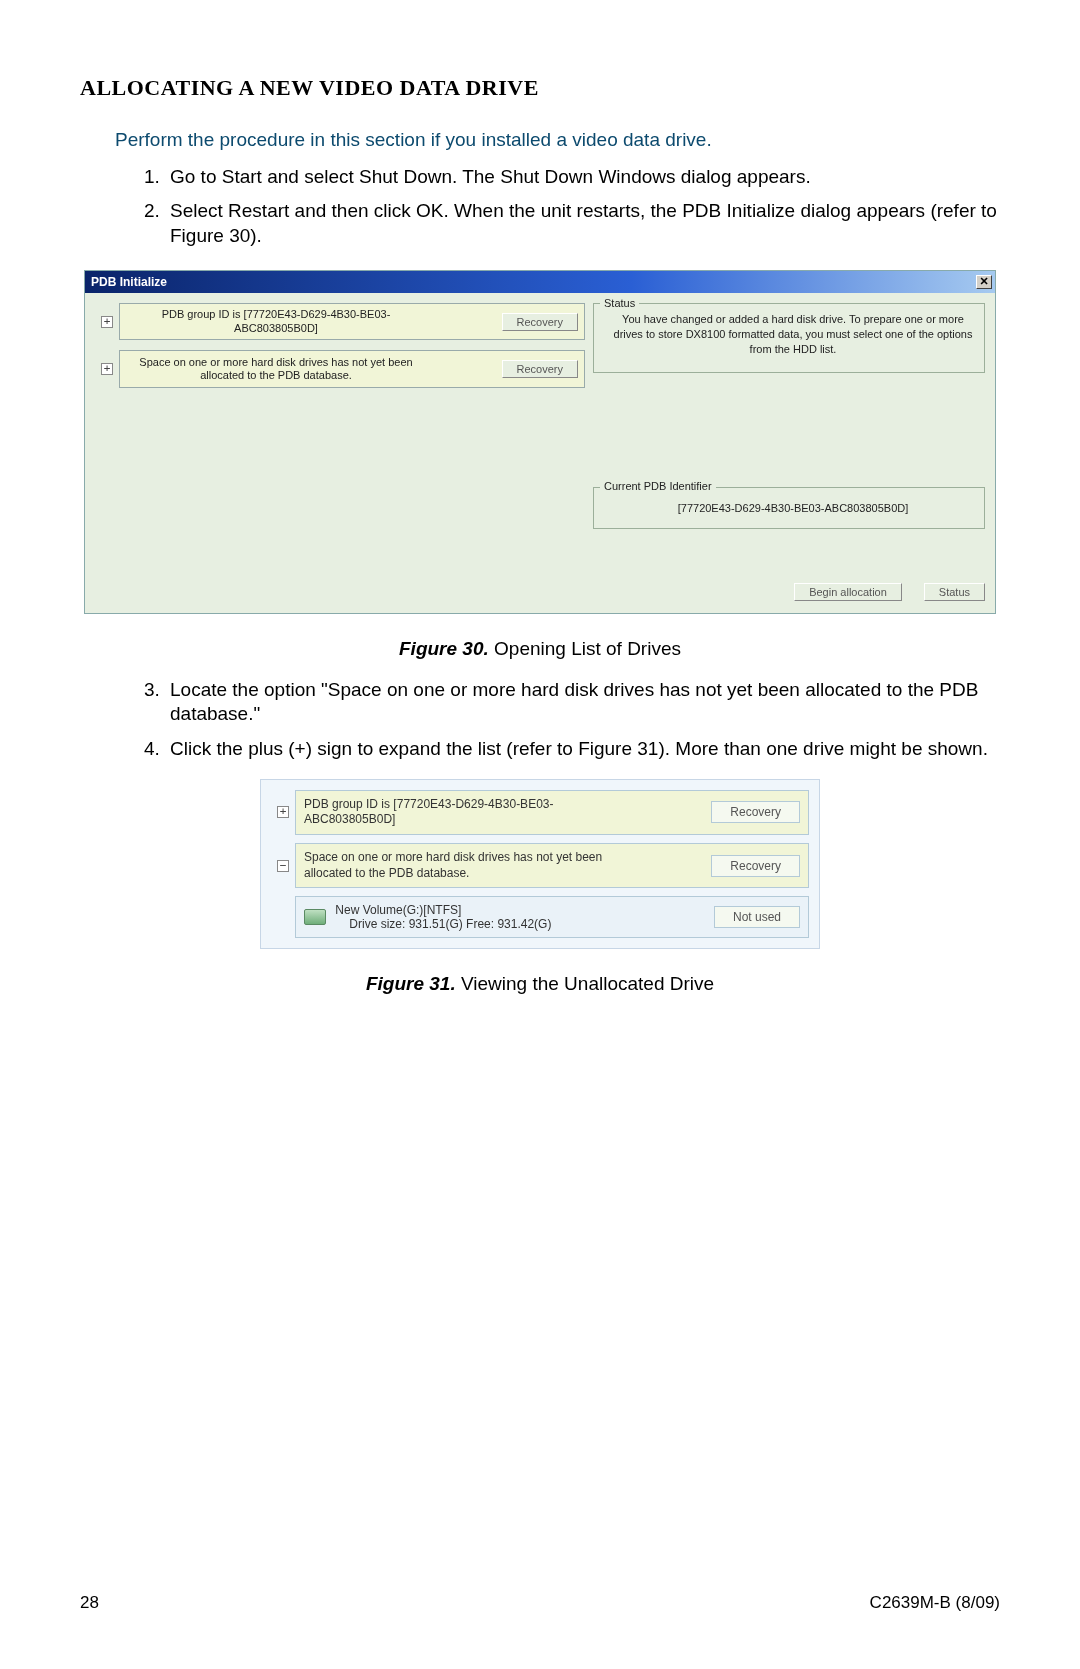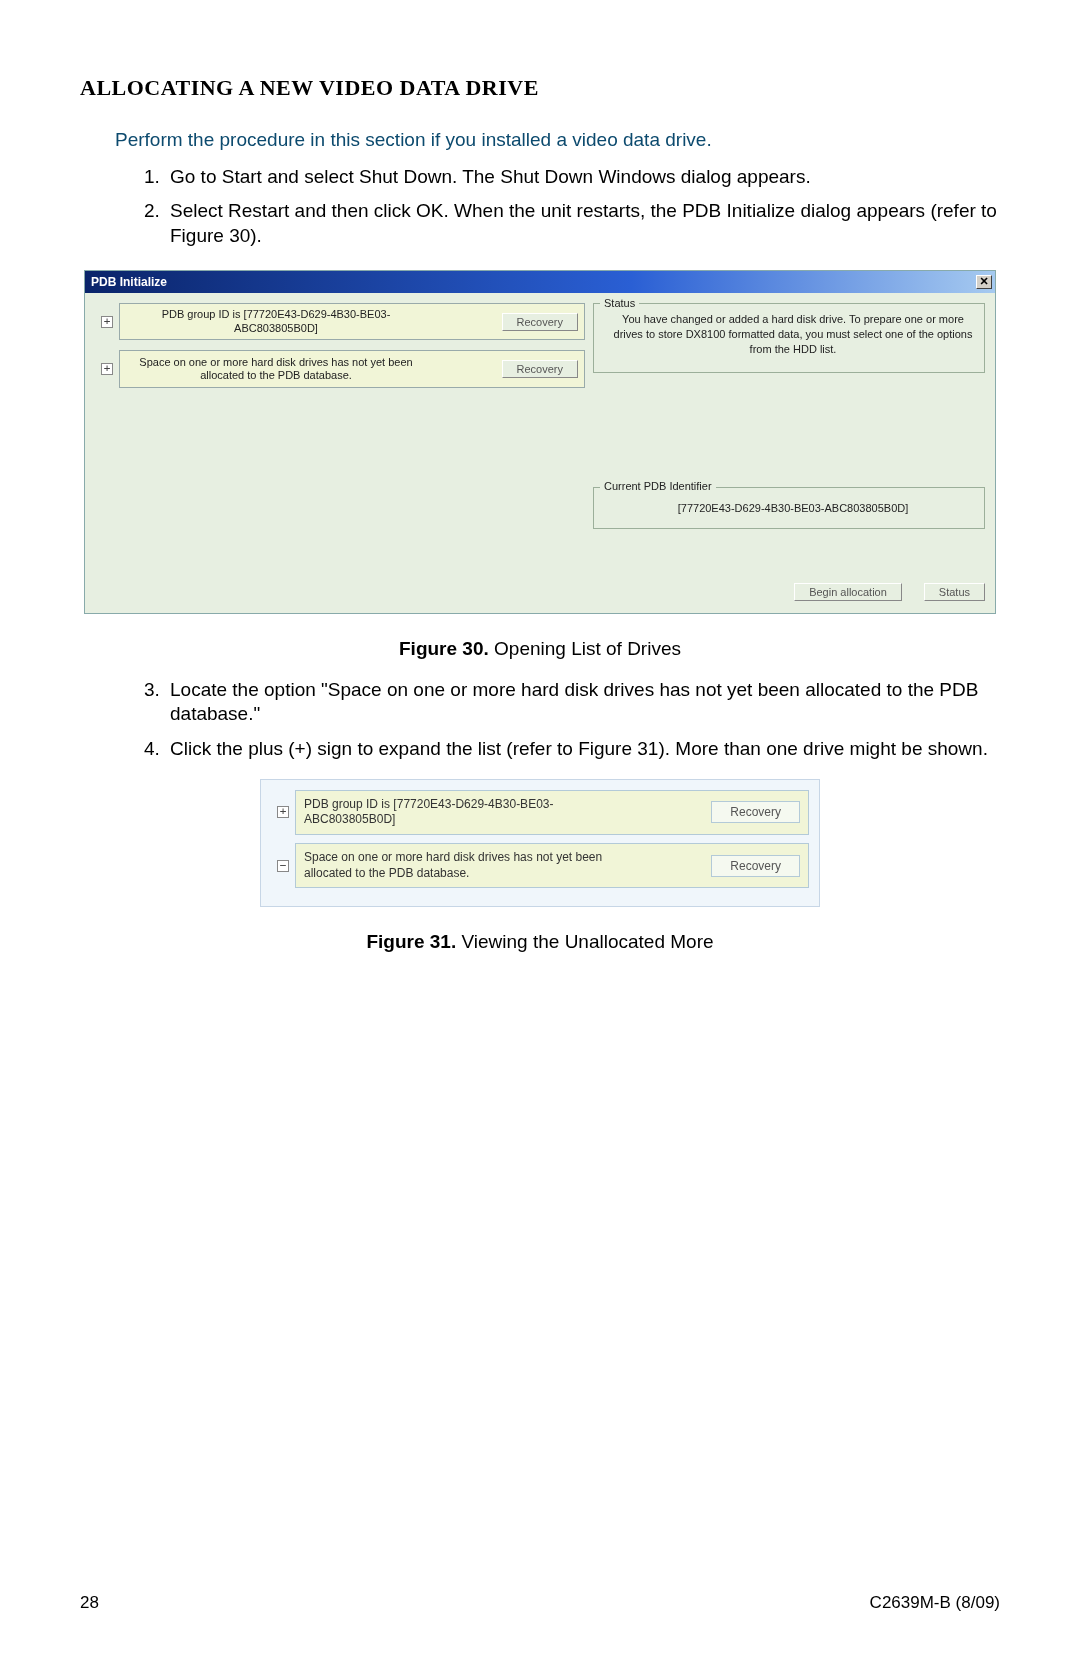--- a/index.html
+++ b/index.html
@@ -39,21 +39,21 @@
     margin-bottom: 10px;
     padding-left: 5px;
     font-family: Arial, Helvetica, sans-serif;
   }
   .figure-wrap { text-align: center; margin: 22px 0 18px 0; }
   .figure-caption {
     font-size: 19px;
     text-align: center;
     margin: 24px 0 18px 0;
   }
-  .figure-caption b { font-weight: 700; }
+  .figure-caption b { font-weight: 700; font-style: italic; }
   
   .dlg30 {
     width: 912px;
     margin: 0 auto;
     border: 1px solid #8aa;
     background: #e7efe1;
     font-family: Tahoma, Arial, sans-serif;
   }
   .dlg30-titlebar {
     height: 22px;
@@ -231,22 +231,34 @@
   </div>
   <div class="row31">
     <div class="expander-cell">
         <div class="expander">−</div>
       </div>
     <div class="card31 tall">
       <span class="txt">Space on one or more hard disk drives has not yet been allocated to the PDB database.</span>
       <span class="status-label">Recovery</span>
     </div>
   </div>
+  <div class="subrow31">
+    <div class="subcard31">
+      <span>
+        <span class="drive-icon"></span>
+        <span style="display:inline-block; vertical-align:middle;">
+          <span>New Volume(G:)[NTFS]</span><br>
+          <span style="padding-left:14px; display:inline-block;">Drive size: 931.51(G) Free: 931.42(G)</span>
+        </span>
+      </span>
+      <span class="status-label">Not used</span>
+    </div>
+  </div>
 </div>
 
 <p class="figure-caption">
-  <b>Figure 31.</b>&nbsp;<span>Viewing the Unallocated More</span>
+  <b>Figure 31.</b>&nbsp;<span>Viewing the Unallocated Drive</span>
 </p>
 
 <div class="page-footer">
   <span>28</span>
   <span>C2639M-B (8/09)</span>
 </div>
 
 </body></html>

